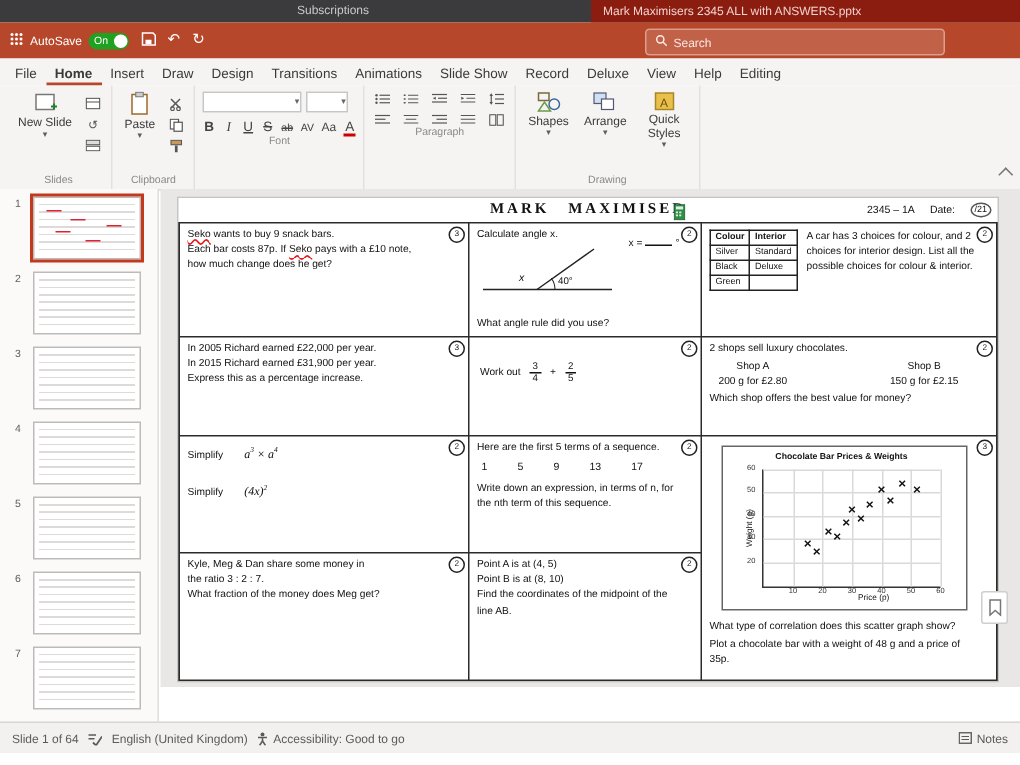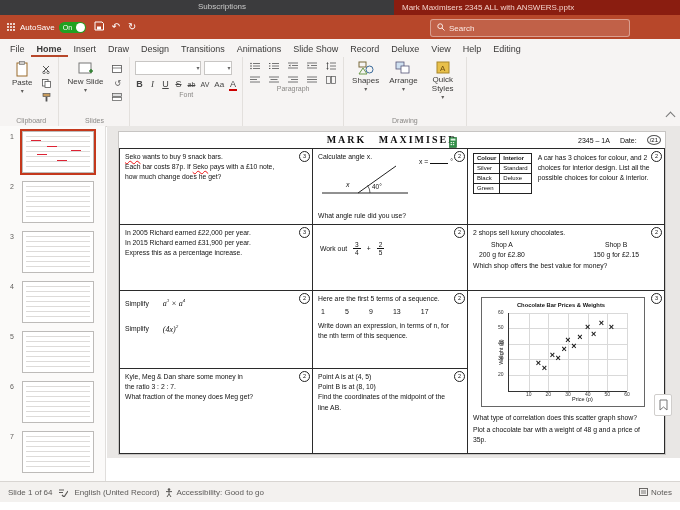--- a/index.html
+++ b/index.html
@@ -206,56 +206,20 @@
   <span class="menu-item">Deluxe</span>
   <span class="menu-item">View</span>
   <span class="menu-item">Help</span>
   <span class="menu-item">Editing</span>
 </div>
 
 <div class="band ribbon">
   <div class="rgroup">
     <div class="rbody">
       <div class="bigbtn">
-        <svg width="14" height="16">
-            <rect x="2" y="2" width="10" height="13" fill="#fff" stroke="#9a6a2a" stroke-width="1"></rect>
-            <rect x="4.5" y="0.5" width="5" height="3" fill="#cfcdcb" stroke="#777" stroke-width="0.7"></rect>
-          </svg>
-        <span>Paste</span>
-          <span class="carrot">▾</span>
-      </div>
-      <div class="minicol">
-        <span class="mini">
-          <svg width="9" height="9">
-              <line x1="1" y1="1" x2="7" y2="7" stroke="#555" stroke-width="1"></line>
-              <line x1="7" y1="1" x2="1" y2="7" stroke="#555" stroke-width="1"></line>
-              <circle cx="2" cy="7.5" r="1.2" fill="none" stroke="#555" stroke-width="0.8"></circle>
-              <circle cx="6" cy="7.5" r="1.2" fill="none" stroke="#555" stroke-width="0.8"></circle>
-            </svg>
-        </span>
-        <span class="mini">
-          <svg width="9" height="9">
-              <rect x="0.5" y="0.5" width="5.5" height="6.5" fill="#fff" stroke="#555" stroke-width="0.8"></rect>
-              <rect x="3" y="2.5" width="5.5" height="6" fill="#fff" stroke="#555" stroke-width="0.8"></rect>
-            </svg>
-        </span>
-        <span class="mini">
-          <svg width="9" height="9">
-              <rect x="1" y="0.5" width="7" height="3" fill="#c79a5a" stroke="#555" stroke-width="0.7"></rect>
-              <rect x="3.6" y="4" width="1.8" height="4.5" fill="#555"></rect>
-            </svg>
-        </span>
-      </div>
-    </div>
-    <div class="rlabel">Clipboard</div>
-  </div>
-
-  <div class="rgroup">
-    <div class="rbody">
-      <div class="bigbtn">
         <svg width="15" height="15">
             <rect x="1" y="2" width="12" height="10" fill="#fff" stroke="#777" stroke-width="1"></rect>
             <line x1="11" y1="10" x2="15" y2="10" stroke="#2a7d2a" stroke-width="1.4"></line>
             <line x1="13" y1="8" x2="13" y2="12" stroke="#2a7d2a" stroke-width="1.4"></line>
           </svg>
         <span>New Slide</span>
           <span class="carrot">▾</span>
       </div>
       <div class="minicol">
         <span class="mini">
@@ -267,20 +231,56 @@
         <span class="mini">↺</span>
         <span class="mini">
           <svg width="10" height="8">
               <rect x="0.5" y="0.5" width="9" height="3" fill="#ddd" stroke="#555" stroke-width="0.7"></rect>
               <rect x="0.5" y="4.5" width="9" height="3" fill="#fff" stroke="#555" stroke-width="0.7"></rect>
             </svg>
         </span>
       </div>
     </div>
     <div class="rlabel">Slides</div>
+  </div>
+
+  <div class="rgroup">
+    <div class="rbody">
+      <div class="bigbtn">
+        <svg width="14" height="16">
+            <rect x="2" y="2" width="10" height="13" fill="#fff" stroke="#9a6a2a" stroke-width="1"></rect>
+            <rect x="4.5" y="0.5" width="5" height="3" fill="#cfcdcb" stroke="#777" stroke-width="0.7"></rect>
+          </svg>
+        <span>Paste</span>
+          <span class="carrot">▾</span>
+      </div>
+      <div class="minicol">
+        <span class="mini">
+          <svg width="9" height="9">
+              <line x1="1" y1="1" x2="7" y2="7" stroke="#555" stroke-width="1"></line>
+              <line x1="7" y1="1" x2="1" y2="7" stroke="#555" stroke-width="1"></line>
+              <circle cx="2" cy="7.5" r="1.2" fill="none" stroke="#555" stroke-width="0.8"></circle>
+              <circle cx="6" cy="7.5" r="1.2" fill="none" stroke="#555" stroke-width="0.8"></circle>
+            </svg>
+        </span>
+        <span class="mini">
+          <svg width="9" height="9">
+              <rect x="0.5" y="0.5" width="5.5" height="6.5" fill="#fff" stroke="#555" stroke-width="0.8"></rect>
+              <rect x="3" y="2.5" width="5.5" height="6" fill="#fff" stroke="#555" stroke-width="0.8"></rect>
+            </svg>
+        </span>
+        <span class="mini">
+          <svg width="9" height="9">
+              <rect x="1" y="0.5" width="7" height="3" fill="#c79a5a" stroke="#555" stroke-width="0.7"></rect>
+              <rect x="3.6" y="4" width="1.8" height="4.5" fill="#555"></rect>
+            </svg>
+        </span>
+      </div>
+    </div>
+    <div class="rlabel">Clipboard</div>
   </div>
 
   <div class="rgroup">
     <div class="fontrows">
       <div class="comborow">
         <span class="combo w1"></span>
         <span class="combo w2"></span>
       </div>
       <div class="fbtns">
         <span class="fb" style="font-weight:bold">B</span>
@@ -673,21 +673,21 @@
 
 <div class="band statusbar">
   <span class="sb-item">Slide 1 of 64</span>
   <span class="sb-item">
     <svg width="10" height="9">
         <line x1="1" y1="2" x2="6" y2="2" stroke="#5c5a58" stroke-width="1"></line>
         <line x1="1" y1="4.5" x2="5" y2="4.5" stroke="#5c5a58" stroke-width="1"></line>
         <path d="M4 7 L6 9 L10 3" fill="none" stroke="#5c5a58" stroke-width="1.2"></path>
       </svg>
   </span>
-  <span class="sb-item">English (United Record)</span>
+  <span class="sb-item">English (United Kingdom)</span>
   <span class="sb-item">
     <svg width="8" height="9">
         <circle cx="4" cy="1.6" r="1.3" fill="#5c5a58"></circle>
         <line x1="1" y1="3.6" x2="7" y2="3.6" stroke="#5c5a58" stroke-width="1"></line>
         <line x1="4" y1="3.6" x2="4" y2="6" stroke="#5c5a58" stroke-width="1"></line>
         <line x1="4" y1="6" x2="2" y2="9" stroke="#5c5a58" stroke-width="1"></line>
         <line x1="4" y1="6" x2="6" y2="9" stroke="#5c5a58" stroke-width="1"></line>
       </svg>
     <span>Accessibility: Good to go</span>
   </span>

